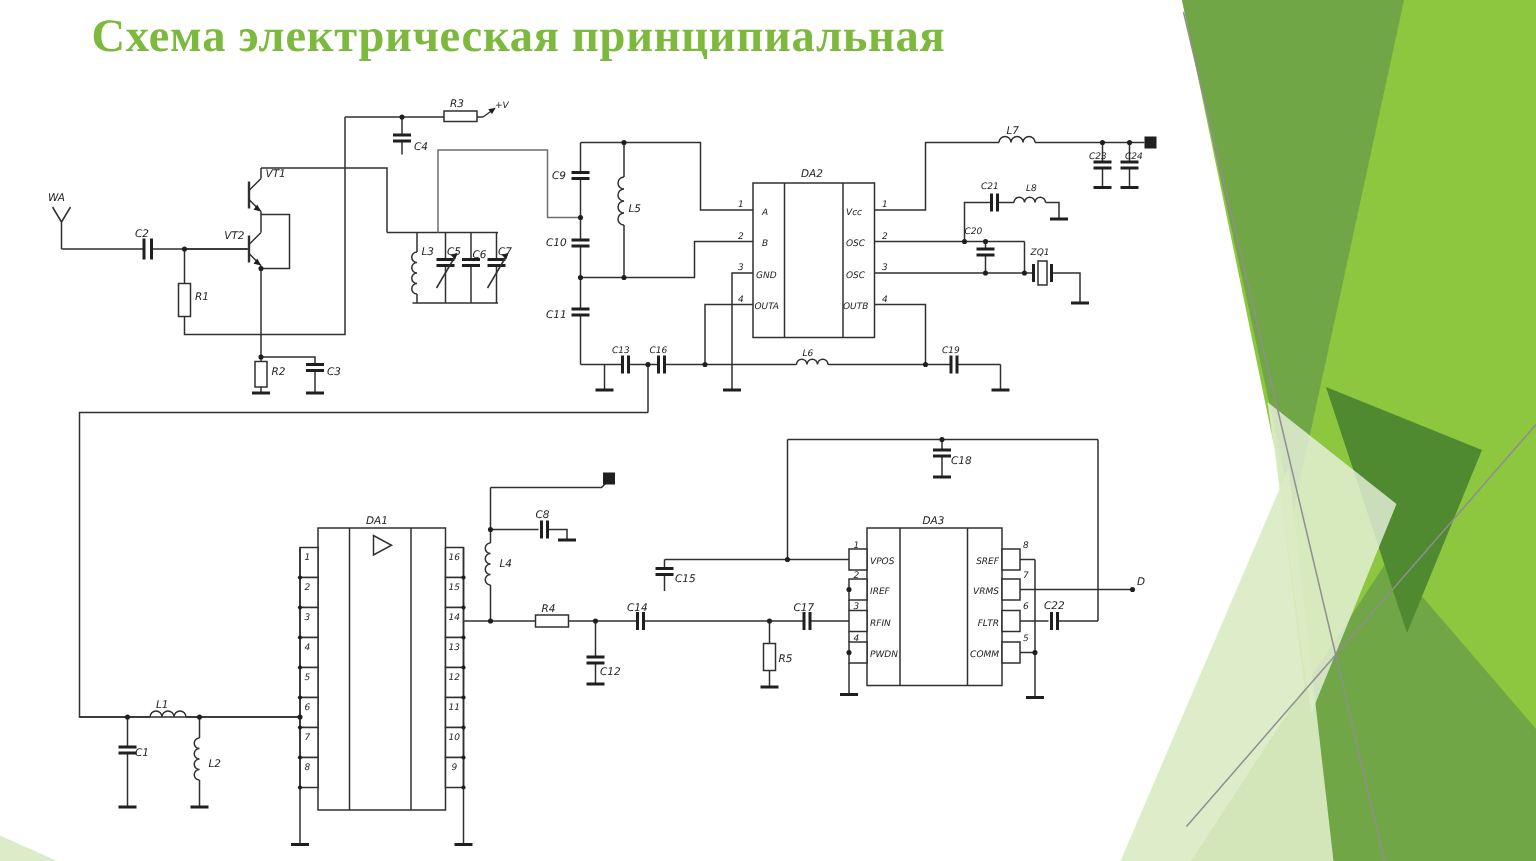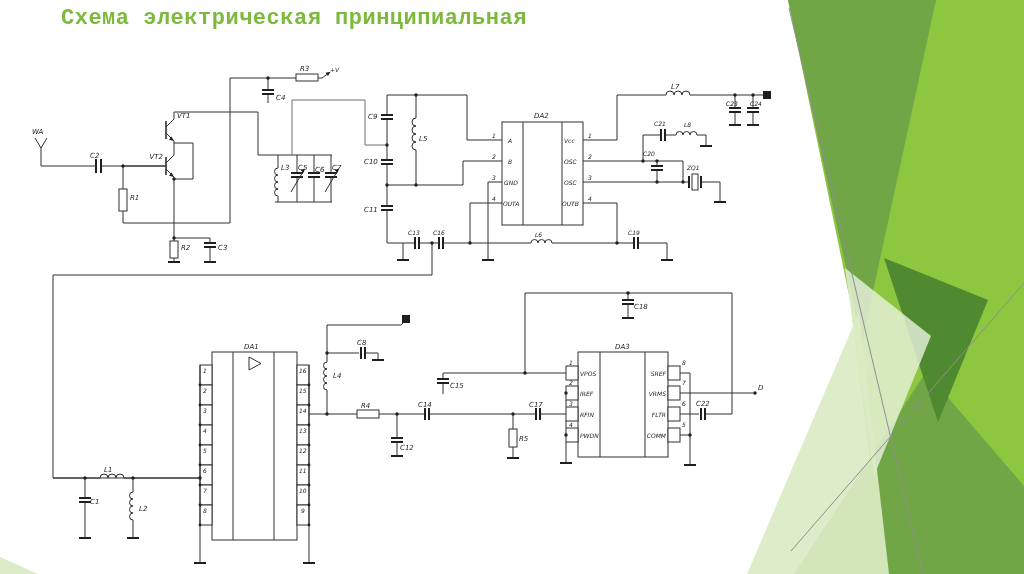--- a/index.html
+++ b/index.html
@@ -2,22 +2,22 @@
 <html><head>
 <meta charset="utf-8">
 <style>
   html,body{margin:0;padding:0;}
   body{
     width:1024px;height:574px;position:relative;overflow:hidden;background:#ffffff;
     font-family:"Liberation Sans", sans-serif;
   }
   #title{
     position:absolute;left:61px;top:6px;width:760px;
-    font-size:22px;font-weight:bold;color:#7CB93C;letter-spacing:0.5px;
-    font-family:Liberation Mono, monospace;
+    font-size:31px;font-weight:bold;color:#7CB93C;letter-spacing:0.5px;
+    font-family:Liberation Serif, serif;
   }
   svg{position:absolute;left:0;top:0;}
   .wire{stroke:#303030;stroke-width:1;fill:none;}
   .wire2{stroke:#303030;stroke-width:1.6;fill:none;}
   .gray{stroke:#6e6e6e;stroke-width:1;fill:none;}
   .plate{stroke:#1f1f1f;stroke-width:2;fill:none;}
   .gndbar{stroke:#1f1f1f;stroke-width:2;fill:none;}
   .box{fill:#ffffff;stroke:#303030;stroke-width:1;}
   .dot{fill:#1f1f1f;}
   .ink{fill:#1f1f1f;}

